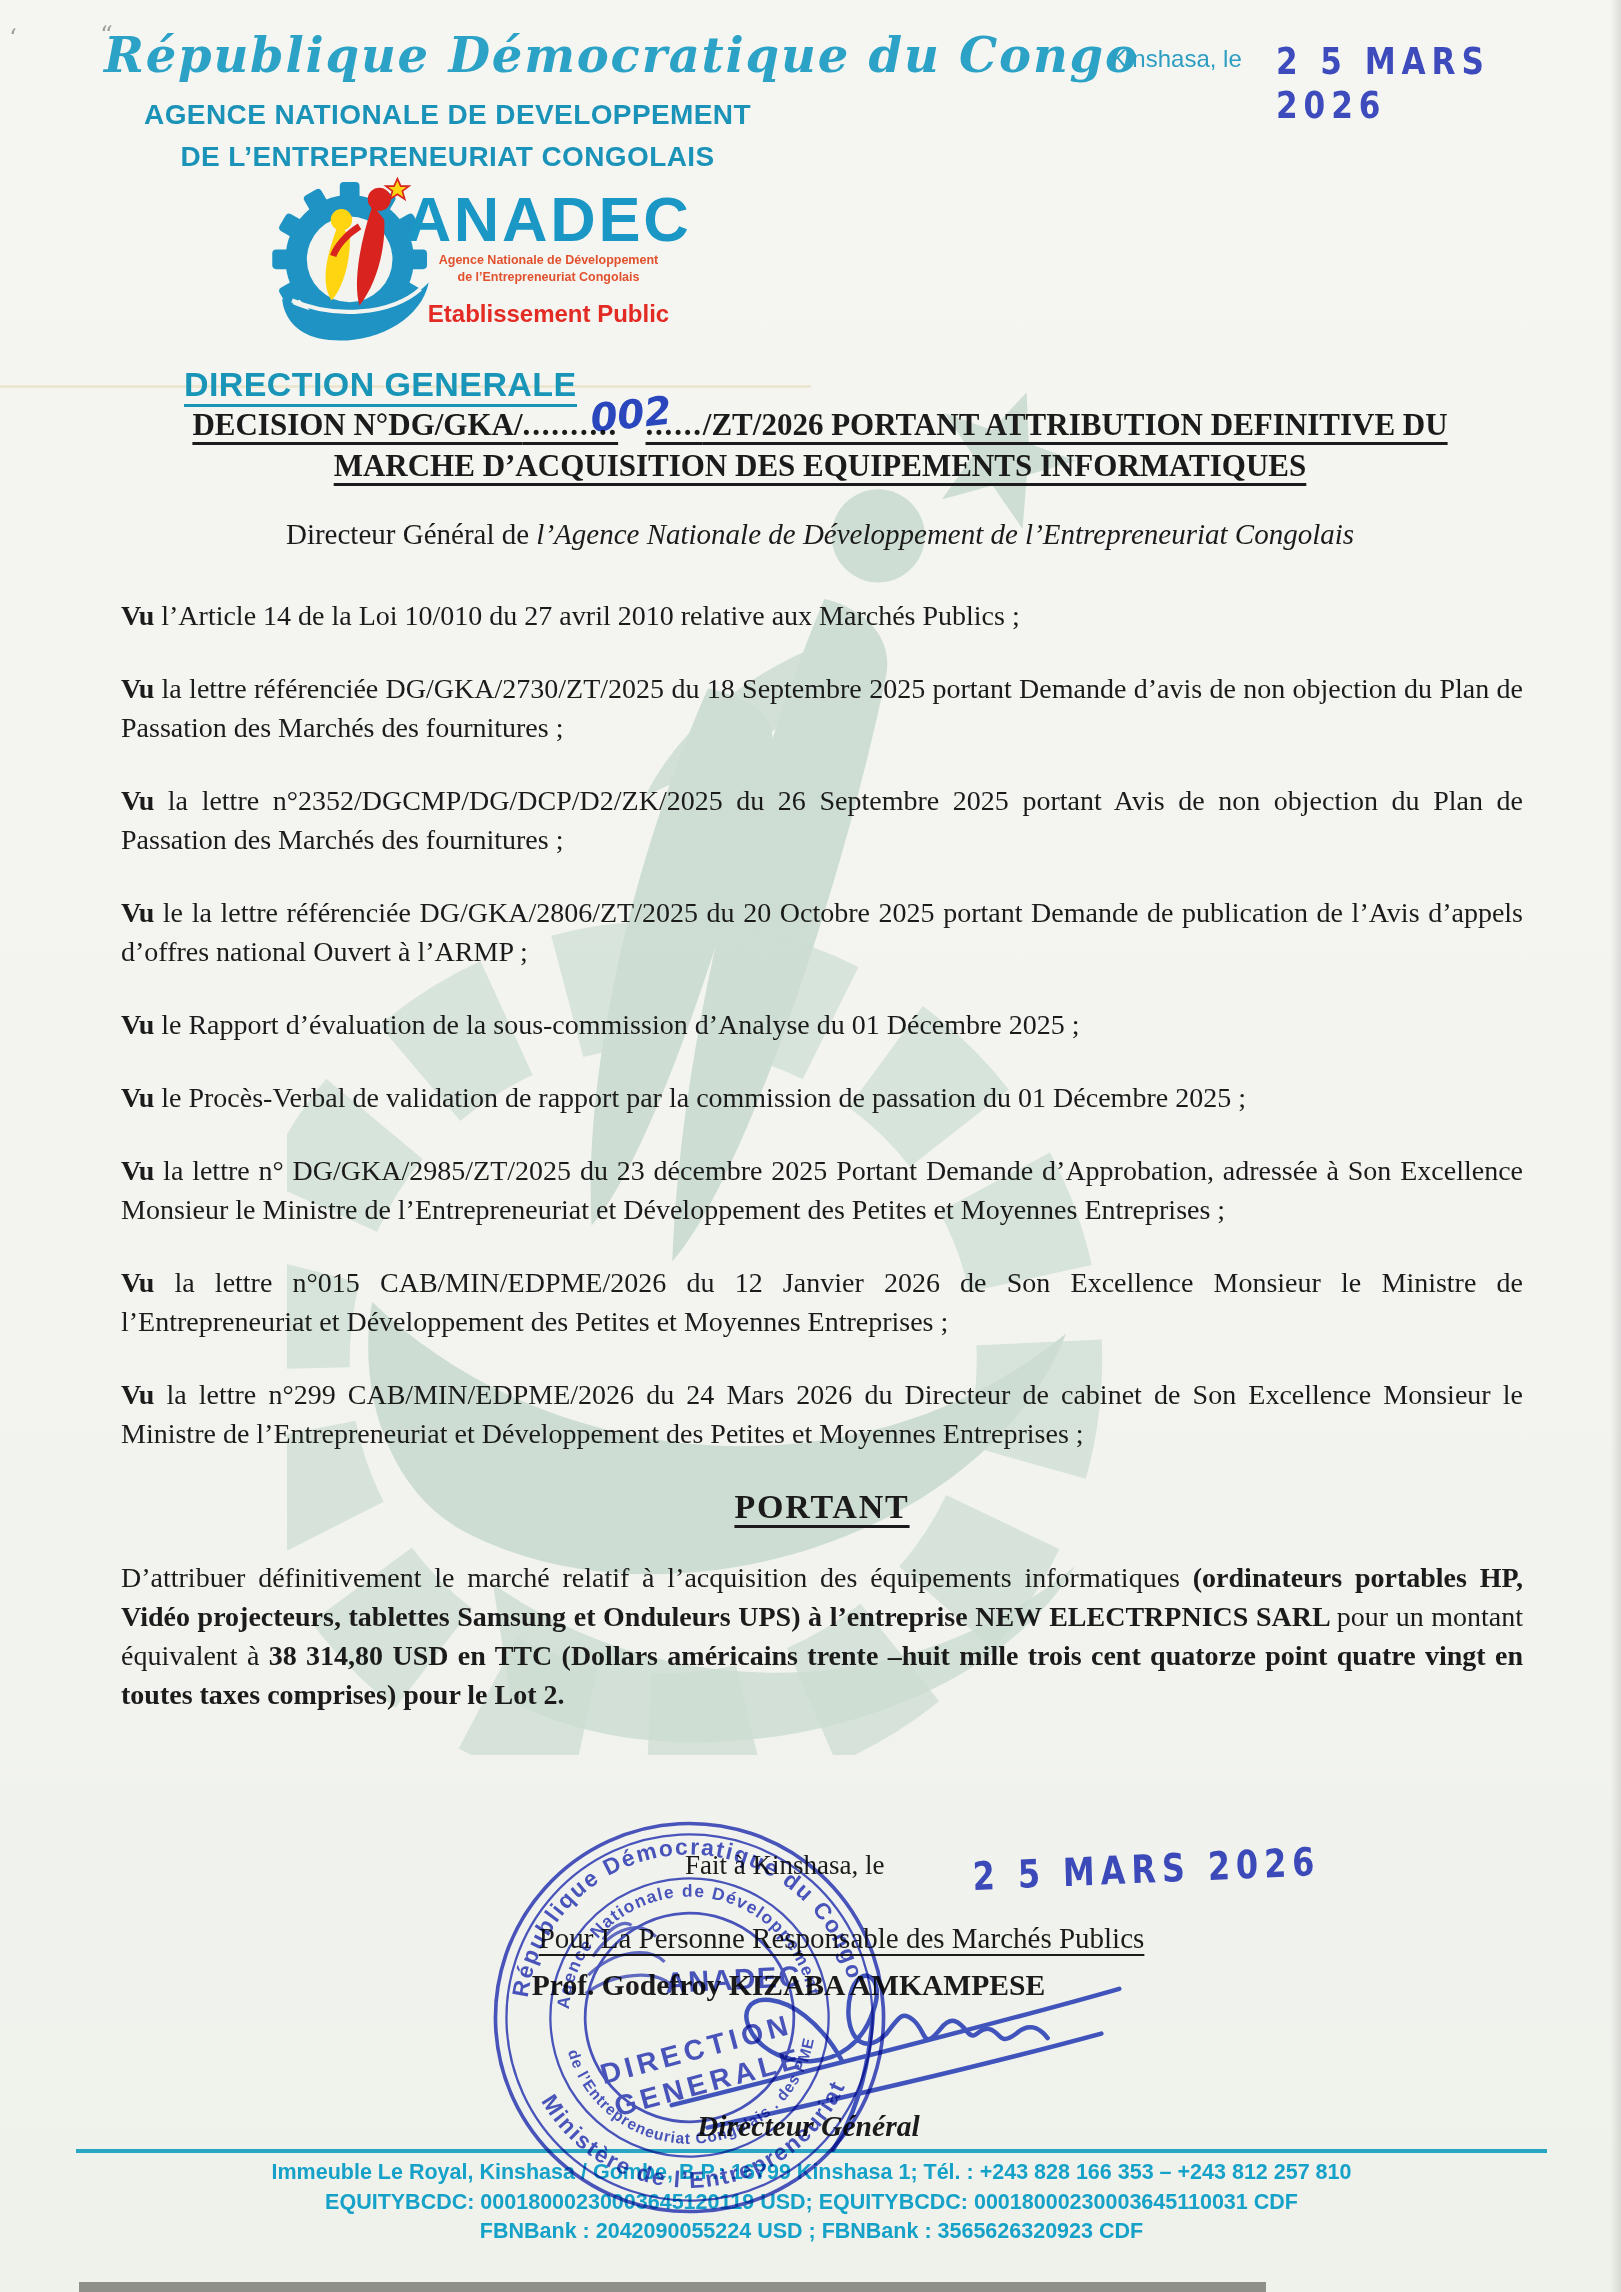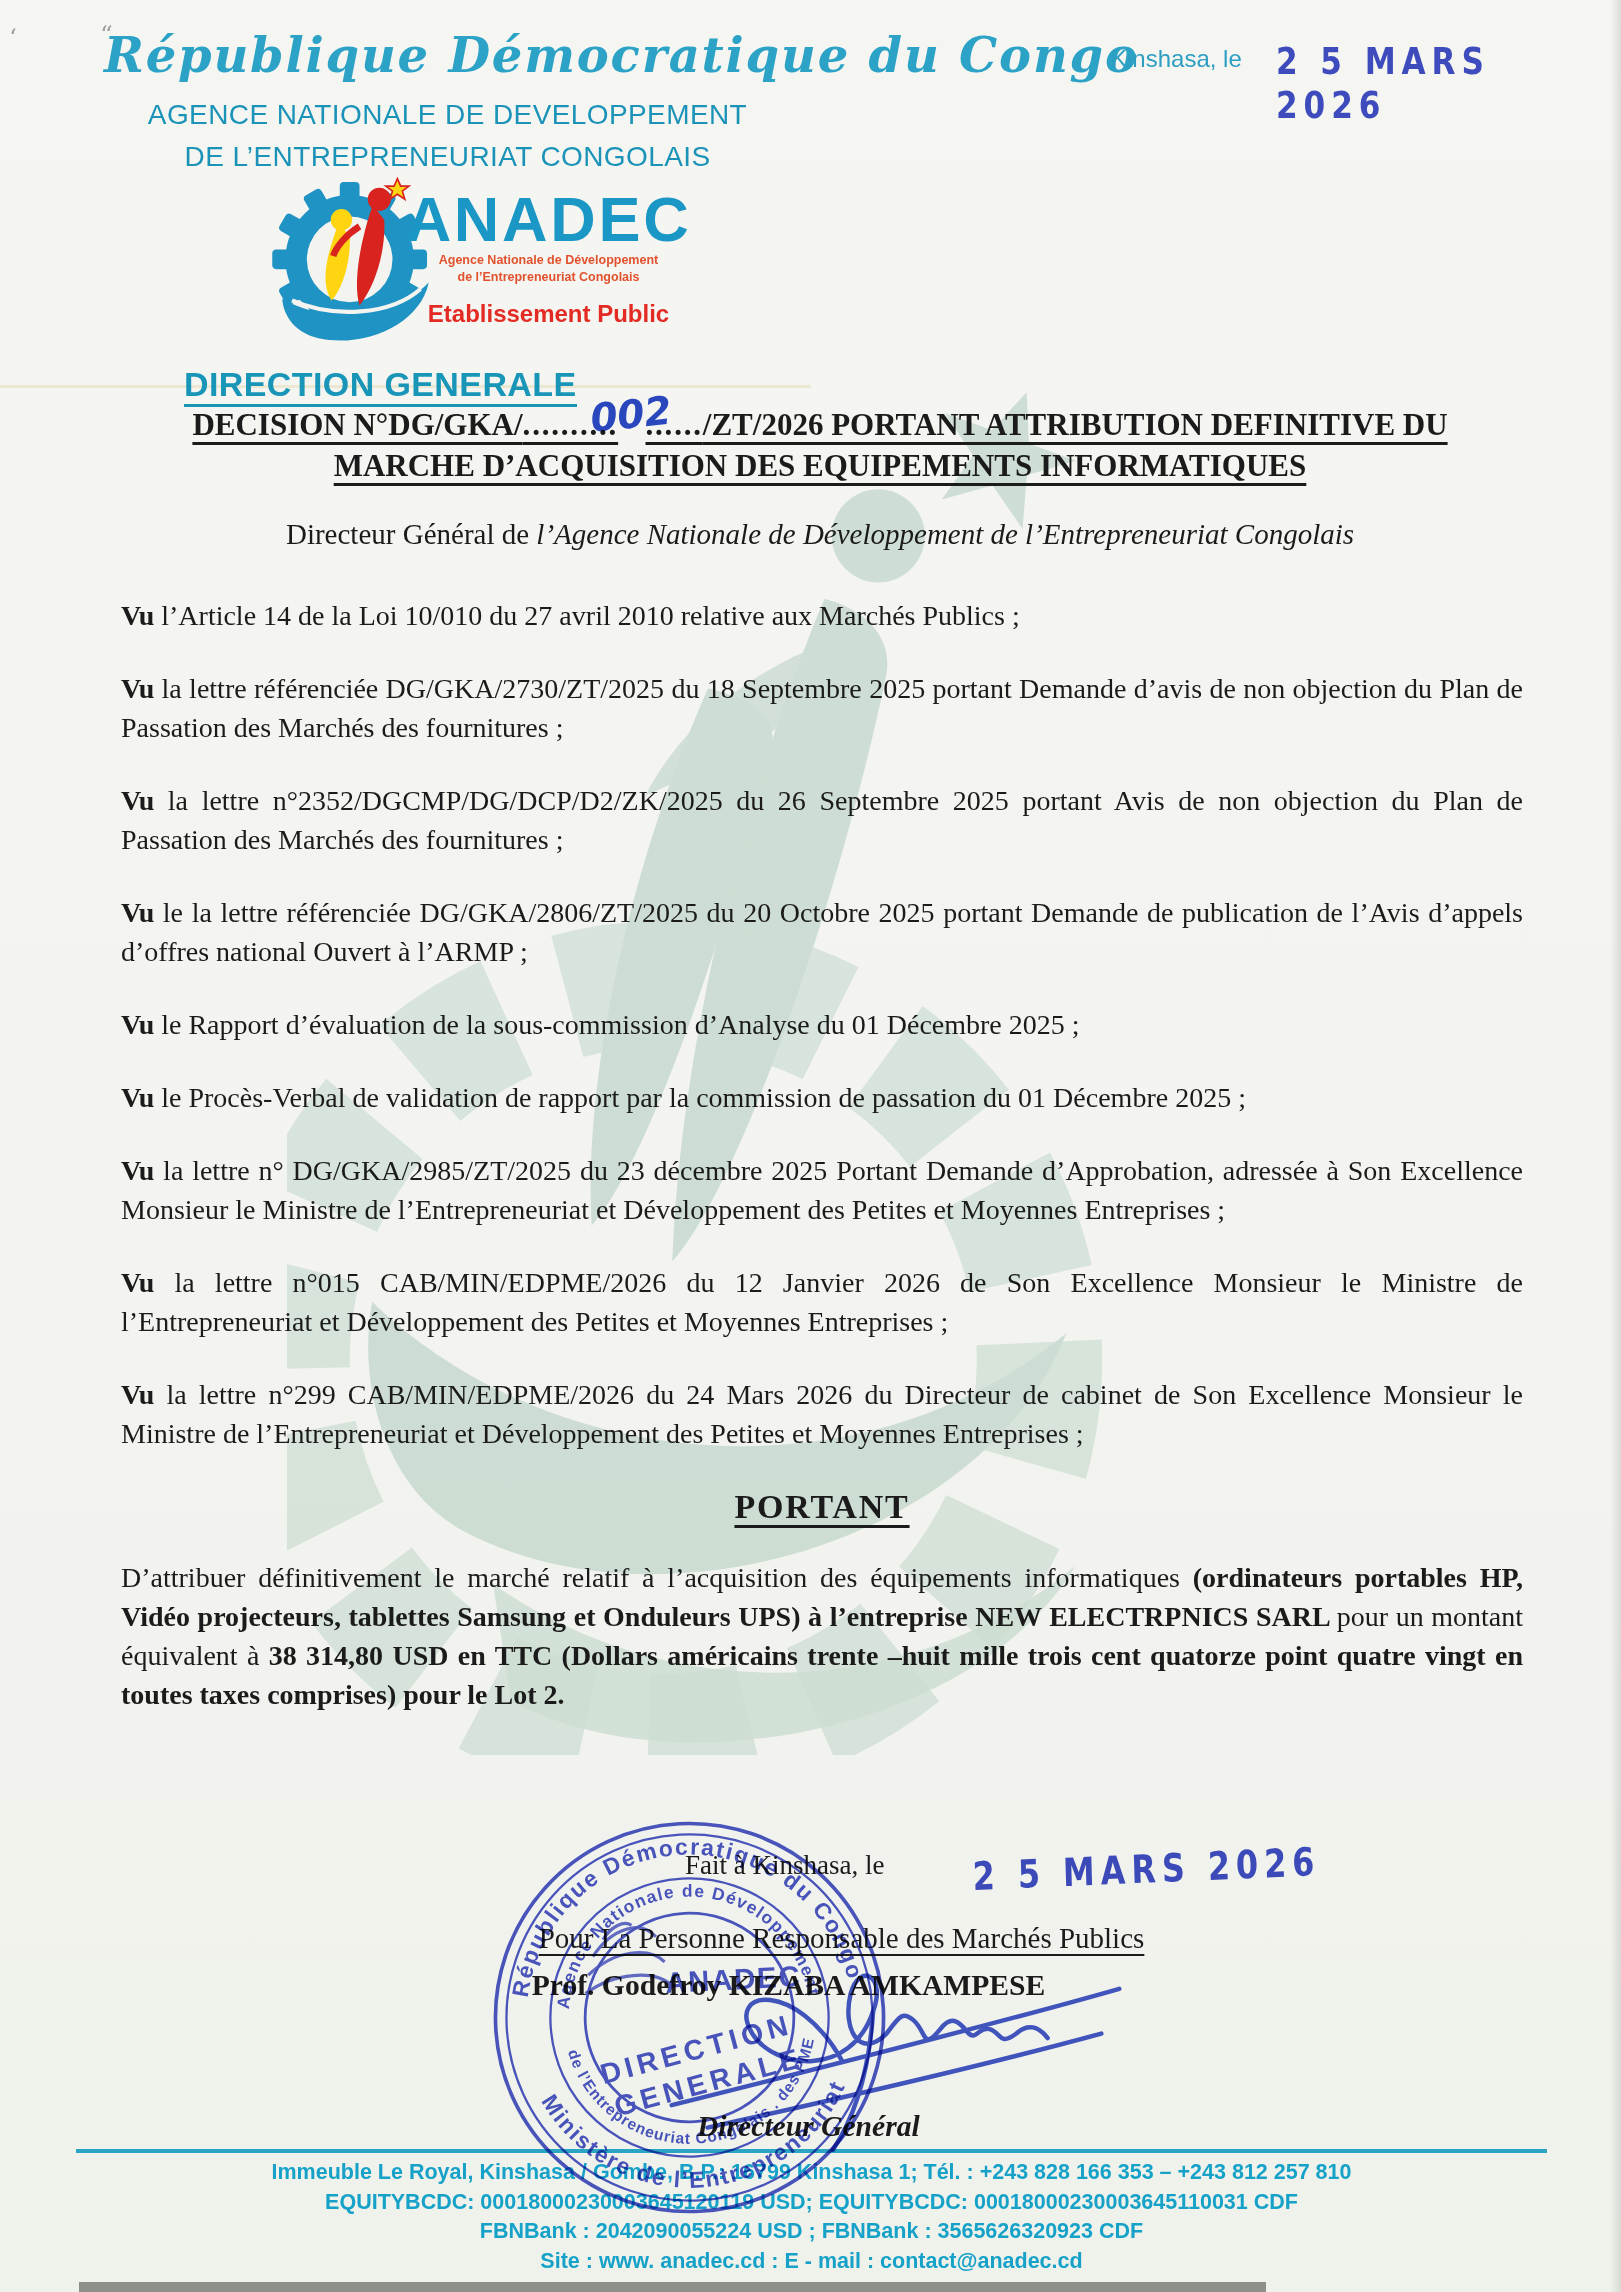--- a/index.html
+++ b/index.html
@@ -12,21 +12,21 @@
   .abs{position:absolute;}
   
   .speck{position:absolute;color:#4a4a4a;opacity:.5;font-size:25px;font-family:"DejaVu Serif",serif;}
   .scan-line{position:absolute;left:0;top:385px;width:811px;height:2.7px;background:#e9e3c9;opacity:.8;}
   .right-shade{position:absolute;right:0;top:0;width:10.7px;height:100%;background:linear-gradient(90deg,rgba(0,0,0,0),rgba(0,0,0,.10));}
   .bottom-strip{position:absolute;left:79px;top:2282px;width:1187px;height:10.7px;background:#8f8f89;}
   
   .script-title{left:104px;top:27px;font-family:"DejaVu Serif",serif;font-style:italic;font-weight:bold;
     font-size:48px;color:#2ba2c6;letter-spacing:1.8px;}
   .agency{left:85px;top:94px;width:725px;text-align:center;font-family:"Liberation Sans",sans-serif;
-    font-weight:normal;color:#1b93b8;font-size:28px;line-height:42px;letter-spacing:0.4px;}
+    font-weight:bold;color:#1b93b8;font-size:28px;line-height:42px;letter-spacing:0.4px;}
   .place-label{left:1111px;top:45px;font-family:"Liberation Sans",sans-serif;font-size:24px;color:#2d9ec2;}
   .ink-stamp{font-family:"DejaVu Sans",sans-serif;font-weight:bold;color:#2e3fc2;
     letter-spacing:7.2px;display:inline-block;transform:scaleX(.82);transform-origin:left top;
     mix-blend-mode:multiply;opacity:.92;}
   .date-top{left:1276px;top:39px;font-size:38px;}
   .date-bottom{left:972px;top:1854px;font-size:39px;transform:scaleX(.82) rotate(-2deg);}
   
   .logo-mark{left:267px;top:177px;width:190px;height:177px;}
   .logo-text{left:385px;top:186px;width:327px;text-align:center;}
   .logo-name{font-family:"Liberation Sans",sans-serif;font-weight:bold;font-size:63px;
@@ -213,17 +213,16 @@
       <path d="M 60,200 C 220,160 420,110 560,70"></path>
       <path d="M 100,225 C 260,190 430,150 540,120"></path>
     </g>
   </svg>
 
   <div class="abs footer-rule"></div>
   <div class="abs footer">
     <div>Immeuble Le Royal, Kinshasa / Gombe, B.P.: 16799 Kinshasa 1; Tél. : +243 828 166 353  – +243 812 257 810</div>
     <div>EQUITYBCDC: 00018000230003645120119 USD; EQUITYBCDC: 00018000230003645110031 CDF</div>
     <div>FBNBank : 2042090055224 USD ; FBNBank : 3565626320923 CDF</div>
-    <div>Site : www. anadec.cd : E - mail : contact@anadec.cd</div>
   </div>
 
 </div>
 
 
 </body></html>

